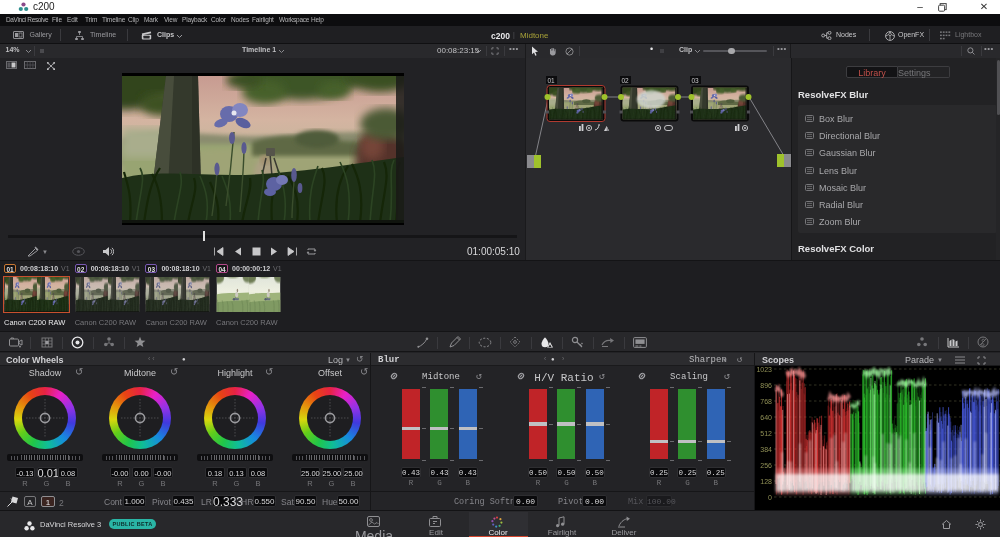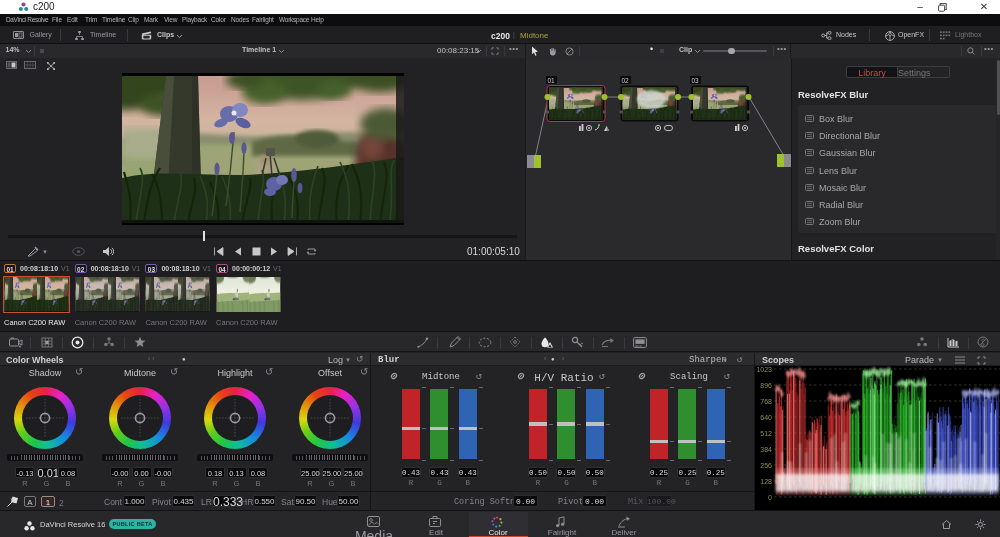--- a/index.html
+++ b/index.html
@@ -794,21 +794,21 @@
     </svg>
   </div>
 </div>
 
 <div id="statusbar" class="abs">
   <svg class="abs" style="left:24px;top:10px" width="11" height="10" viewBox="0 0 11 10">
         <circle cx="5.5" cy="2.5" r="2.2" fill="#e8e8ea"></circle>
         <circle cx="2.6" cy="7.2" r="2.2" fill="#e8e8ea"></circle>
         <circle cx="8.4" cy="7.2" r="2.2" fill="#e8e8ea"></circle>
       </svg>
-  <span class="abs" style="left:40px;top:9px;font-size:7.5px;color:#d8d8da">DaVinci Resolve 16</span>
+  <span class="abs" style="left:40px;top:9px;font-size:7.5px;color:#d8d8da">DaVinci Resolve 3</span>
   <div class="abs" style="left:109px;top:8px;width:47px;height:10px;background:#2ab5a5;border-radius:5px;color:#0c2a28;font-size:5.5px;font-weight:bold;text-align:center;line-height:10px;letter-spacing:0.3px">PUBLIC BETA</div>
   <div id="pages">
         <div class="abs" style="left:367px;top:5px">
           <svg width="13" height="11" viewBox="0 0 13 11">
             <rect x="0.5" y="0.5" width="12" height="10" rx="1.5" fill="none" stroke="#8f8f92"></rect>
             <circle cx="4" cy="4" r="1.4" fill="none" stroke="#8f8f92" stroke-width="0.8"></circle>
             <path d="M1.5 9 5 6l2.5 2L10 6.5l1.5 1.5" fill="none" stroke="#8f8f92" stroke-width="0.8"></path>
           </svg>
         </div>
         <div class="abs" style="left:344px;top:17px;width:60px;text-align:center;font-size:14px;color:#9a9a9e">Media</div>

